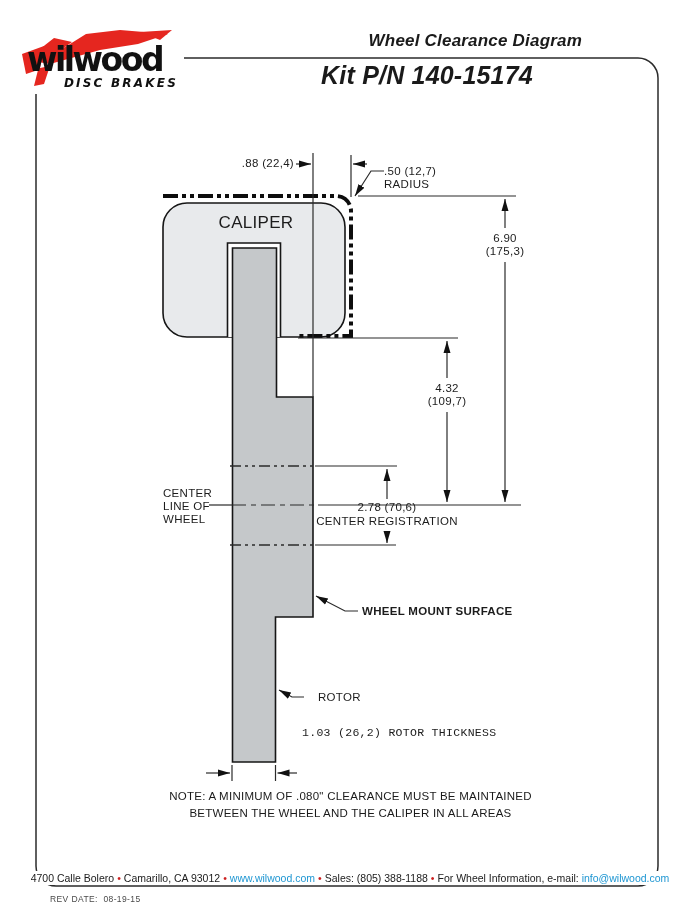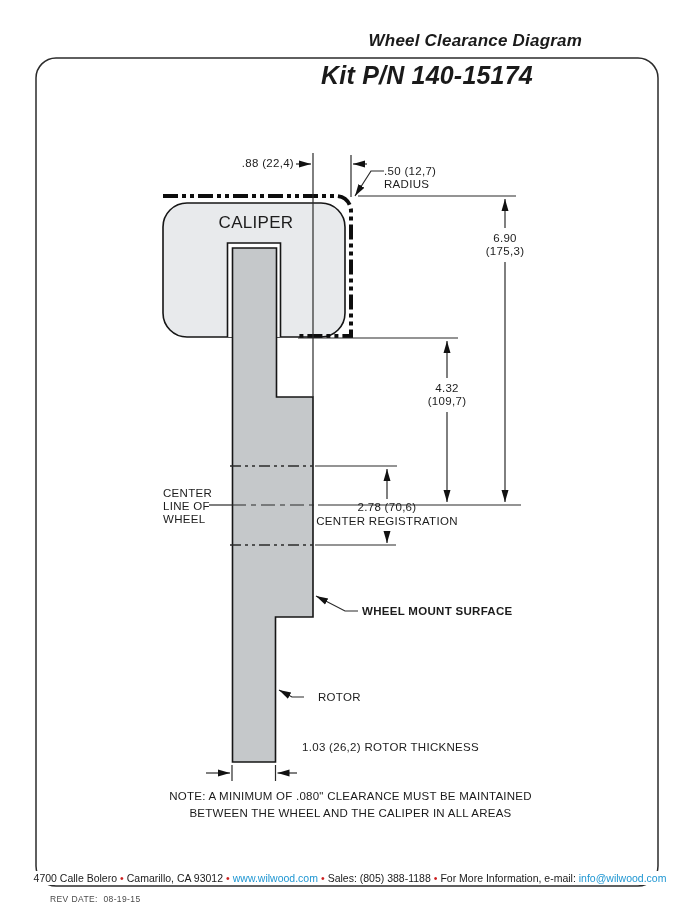--- a/index.html
+++ b/index.html
@@ -97,20 +97,31 @@
 
       <path d="M 304 697 H 292 L 279 690" marker-end="url(#ah)"></path>
 
       <line x1="232" y1="765" x2="232" y2="781"></line>
       <line x1="275.5" y1="765" x2="275.5" y2="781"></line>
       <line x1="206" y1="773" x2="230" y2="773" marker-end="url(#ah)"></line>
       <line x1="297" y1="773" x2="277.5" y2="773" marker-end="url(#ah)"></line>
     </g>
   </svg>
 
+  <div id="logo" class="abs">
+    <svg width="164" height="70" viewBox="0 0 164 70">
+      <g>
+        <path d="M6 36 L34 14 L52 18 L42 25 L66 10 L100 6 L148 10 L118 20 L80 26 L30 40 Z" fill="#e5261f"></path>
+        <path d="M2 30 L24 22 L20 44 L30 42 L24 60 L14 62 L18 46 L6 50 Z" fill="#e5261f"></path>
+        <path d="M120 8 L152 6 L140 16 Z" fill="#e5261f"></path>
+      </g>
+      <text x="7" y="47" font-family="DejaVu Sans, sans-serif" font-size="33" font-weight="bold" letter-spacing="-2.5" fill="#111">wilwood</text>
+      <text x="158" y="63" text-anchor="end" font-family="DejaVu Sans, sans-serif" font-size="12" font-weight="bold" font-style="italic" letter-spacing="2.2" fill="#111">DISC BRAKES</text>
+    </svg>
+  </div>
 
   <div id="title" class="abs">Wheel Clearance Diagram</div>
   <div id="subtitle" class="abs">Kit P/N 140-15174</div>
 
   <div class="lbl ctr" style="left:204px; top:216px; width:104px; font-size:17px;">CALIPER</div>
 
   <div class="lbl rt" style="left:210px; top:157px; width:84px;">.88 (22,4)</div>
 
   <div class="lbl" style="left:384px; top:165px;">
     <div>.50 (12,7)</div>
@@ -135,30 +146,30 @@
 
   <div class="lbl" id="dim-278">
     <div>2.78 (70,6)</div>
     <div>CENTER REGISTRATION</div>
   </div>
 
   <div class="lbl" style="left:362px; top:605px;font-weight:bold;">WHEEL MOUNT SURFACE</div>
 
   <div class="lbl" style="left:309px; top:691px;margin-left:9px;">ROTOR</div>
 
-  <div class="lbl" style="left:302px; top:741px;">1.03 (26,2) ROTOR THICKNESS</div>
+  <div class="lbl" style="left:302px; top:726px;font-family:Liberation Mono, monospace;">1.03 (26,2) ROTOR THICKNESS</div>
 
   <div id="note" class="abs">
     <div>NOTE: A MINIMUM OF .080" CLEARANCE MUST BE MAINTAINED</div>
     <div>BETWEEN THE WHEEL AND THE CALIPER IN ALL AREAS</div>
   </div>
 
   <div id="footer-line" class="abs">
     <span class="pill">
-      <span>4700 Calle Bolero</span><span class="bullet">•</span><span>Camarillo, CA 93012</span><span class="bullet">•</span><span class="link">www.wilwood.com</span><span class="bullet">•</span><span>Sales: (805) 388-1188</span><span class="bullet">•</span><span>For More Information, e-mail:</span>&nbsp;<span class="link">info@wilwood.com</span>
+      <span>4700 Calle Bolero</span><span class="bullet">•</span><span>Camarillo, CA 93012</span><span class="bullet">•</span><span class="link">www.wilwood.com</span><span class="bullet">•</span><span>Sales: (805) 388-1188</span><span class="bullet">•</span><span>For Wheel Information, e-mail:</span>&nbsp;<span class="link">info@wilwood.com</span>
     </span>
   </div>
 
   <div id="revdate" class="abs">
     <span>REV DATE:</span>&nbsp;
     <span>08-19-15</span>
   </div>
 
 </div>
 

